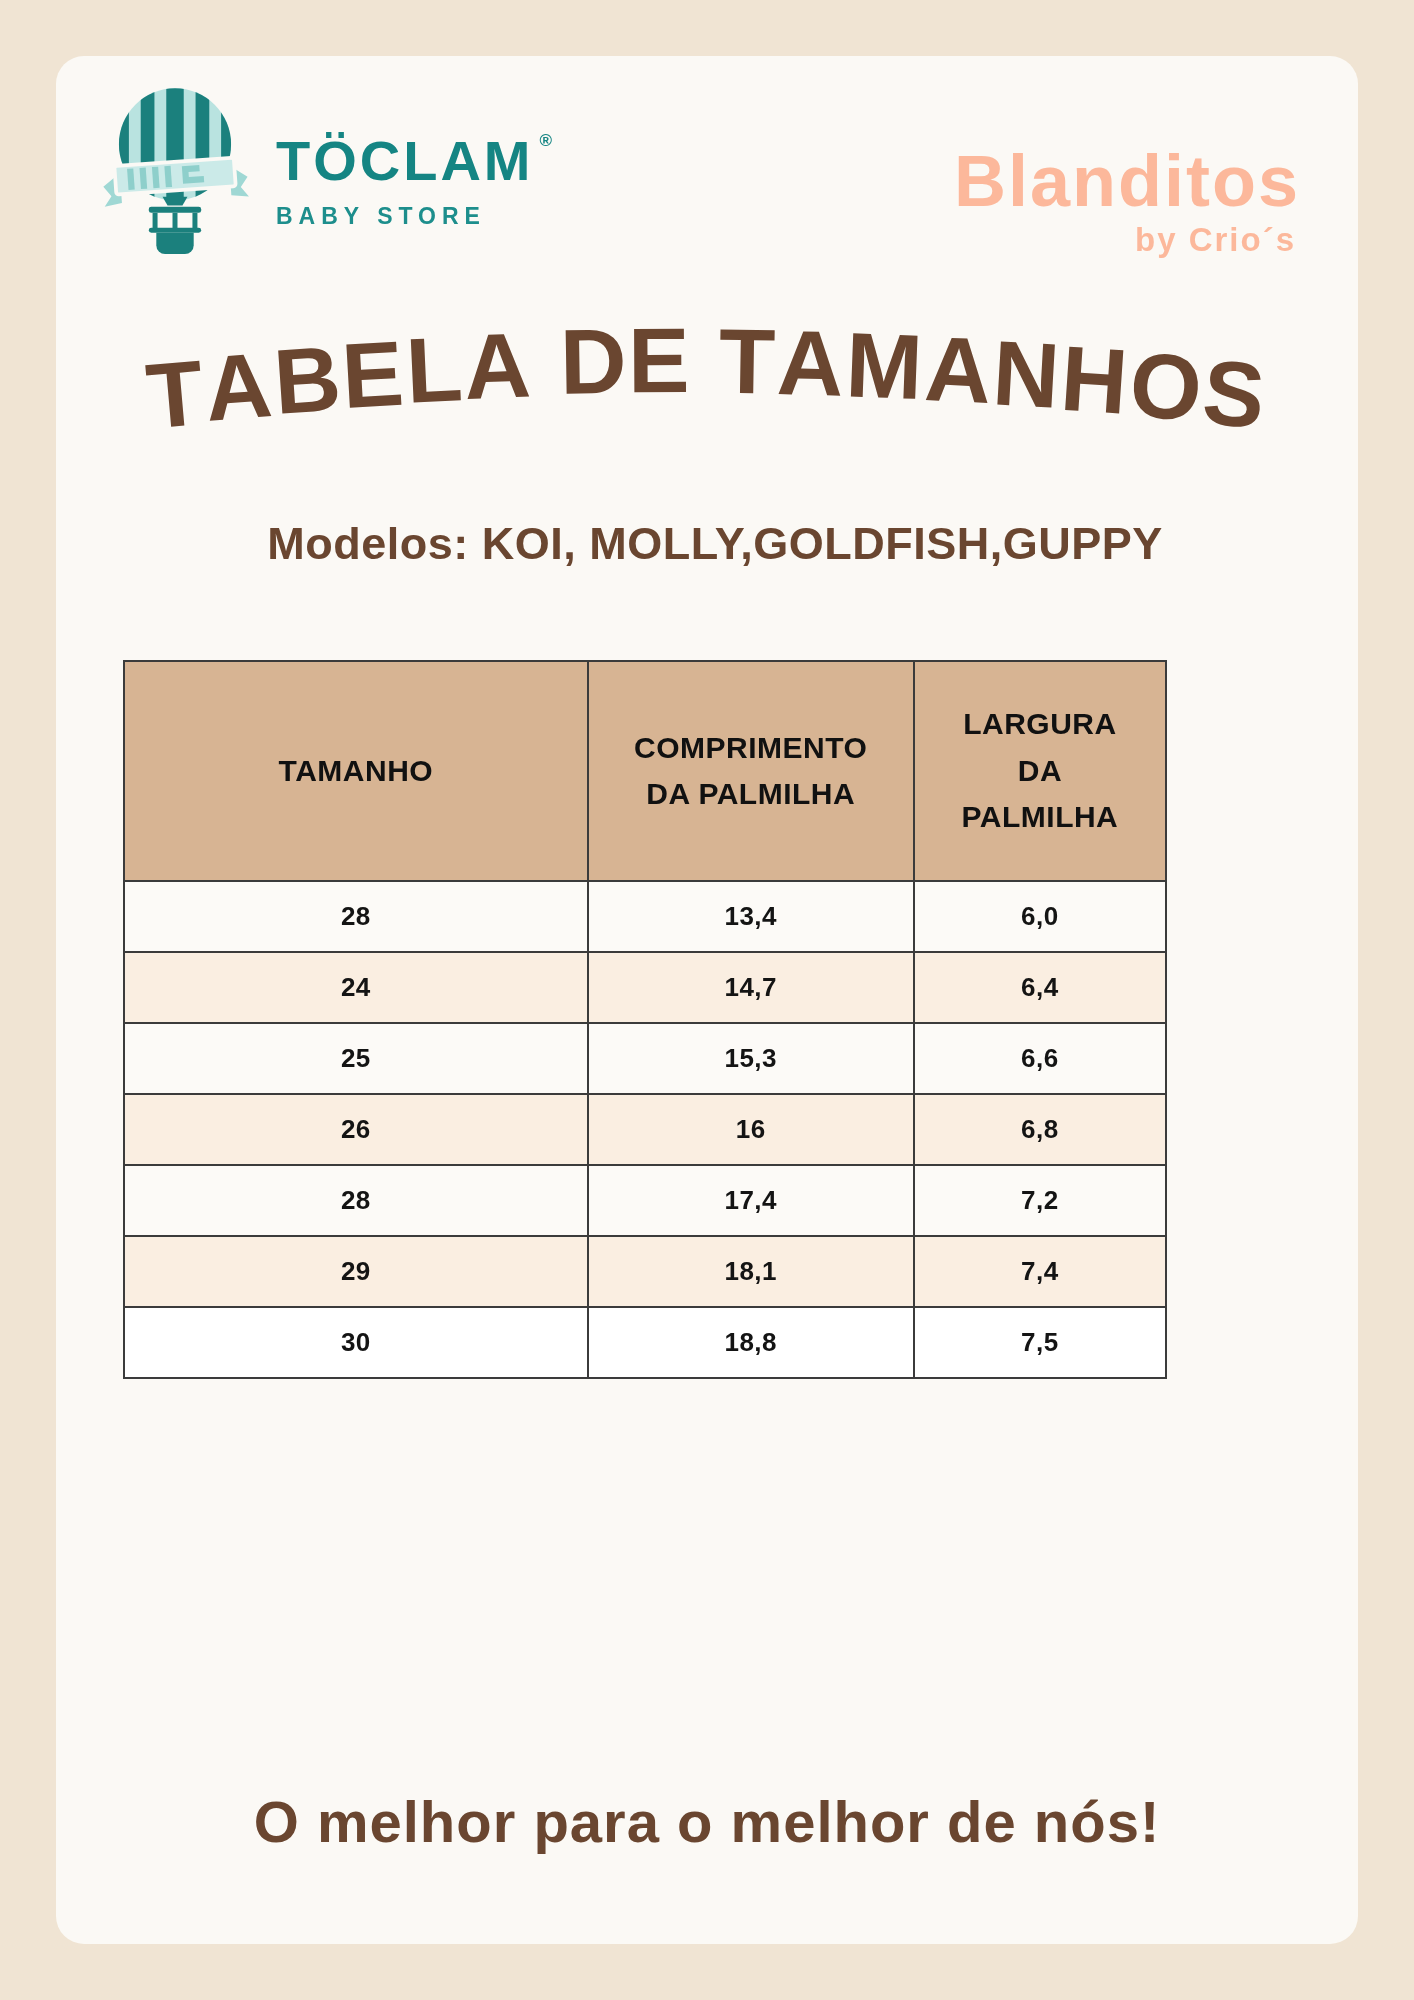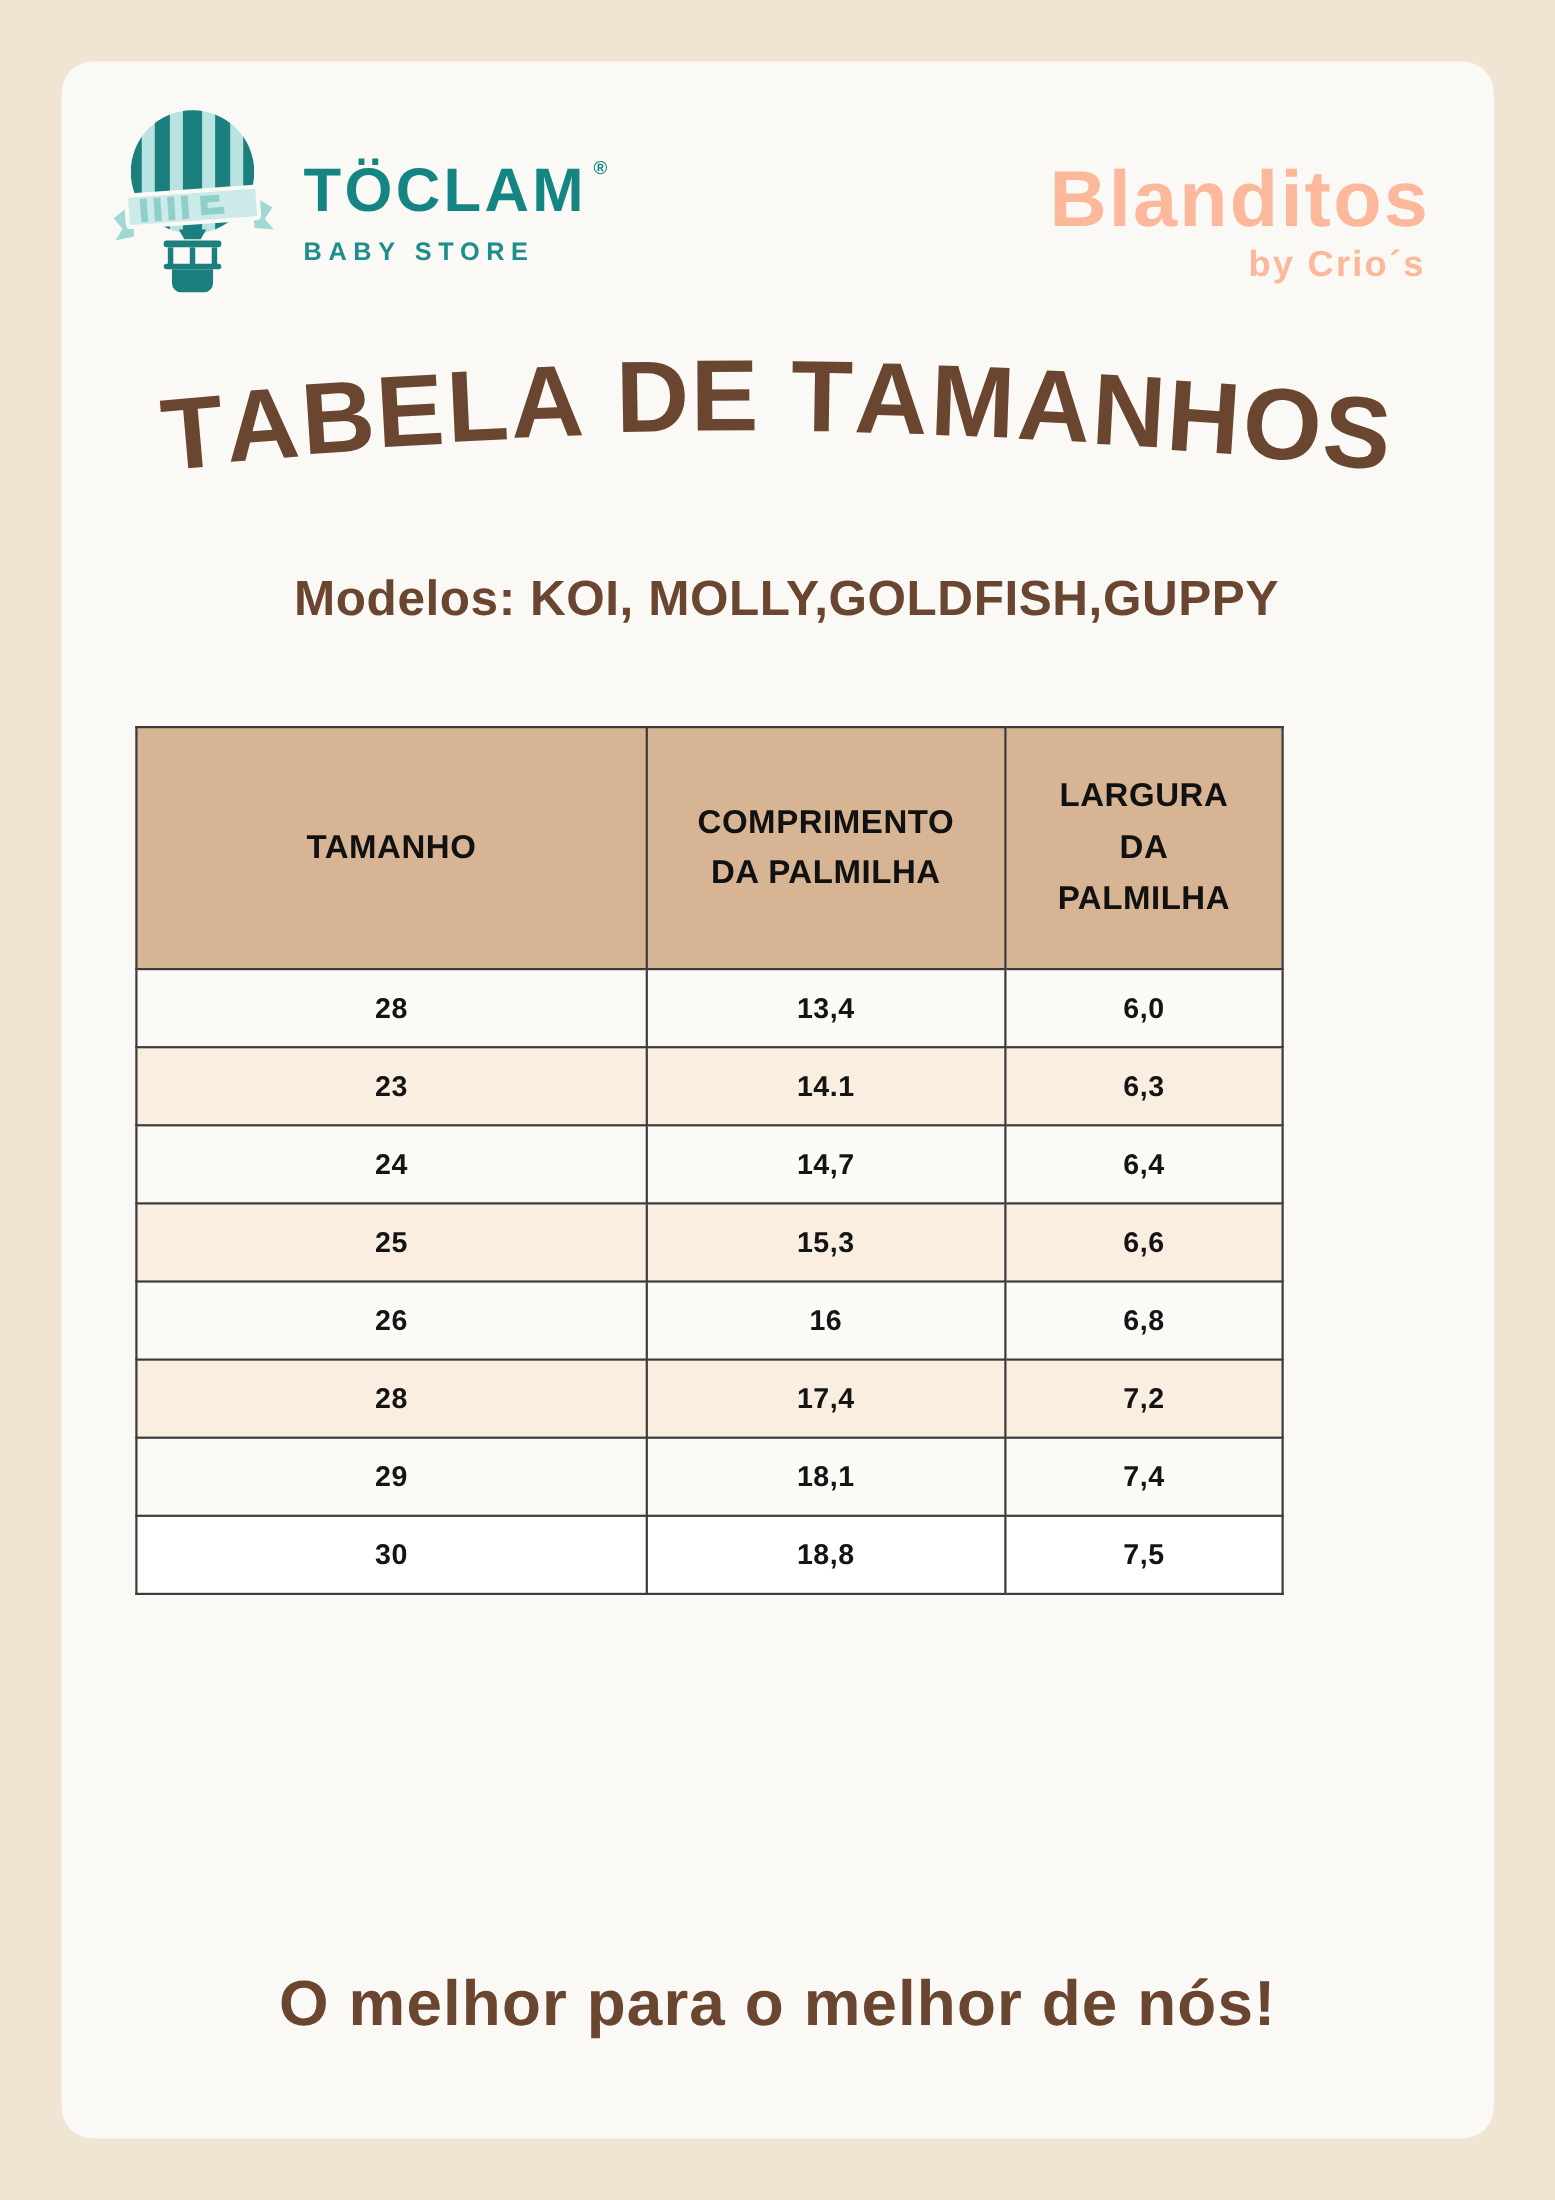--- a/index.html
+++ b/index.html
@@ -12,21 +12,21 @@
   }
   .page { position: absolute; inset: 0; background: #F0E4D3; }
   .card {
     position: absolute;
     left: 56px; top: 56px;
     width: 1302px; height: 1888px;
     background: #FBF9F5;
     border-radius: 28px;
   }
   
-  .brand { position: absolute; left: 40px; top: 38px; display: flex; align-items: center; }
+  .brand { position: absolute; left: 40px; top: 26px; display: flex; align-items: center; }
   .balloon { width: 158px; height: 172px; }
   .brand-text { margin-left: 22px; margin-top: 26px; }
   .brand-name-row { display: flex; align-items: flex-start; }
   .brand-name {
     font-size: 56px; font-weight: bold; color: #158583;
     letter-spacing: 3px; line-height: 1;
   }
   .reg-mark { font-size: 17px; font-weight: bold; color: #158583; margin-left: 6px; margin-top: -2px; }
   .brand-sub {
     font-size: 23px; font-weight: bold; color: #1D8E8C;
@@ -167,25 +167,20 @@
           <th>LARGURA DA PALMILHA</th>
         </tr>
       </thead>
       <tbody>
         <tr>
           <td>28</td>
           <td>13,4</td>
           <td>6,0</td>
         </tr>
         <tr>
-          <td>23</td>
-          <td>14.1</td>
-          <td>6,3</td>
-        </tr>
-        <tr>
           <td>24</td>
           <td>14,7</td>
           <td>6,4</td>
         </tr>
         <tr>
           <td>25</td>
           <td>15,3</td>
           <td>6,6</td>
         </tr>
         <tr>

